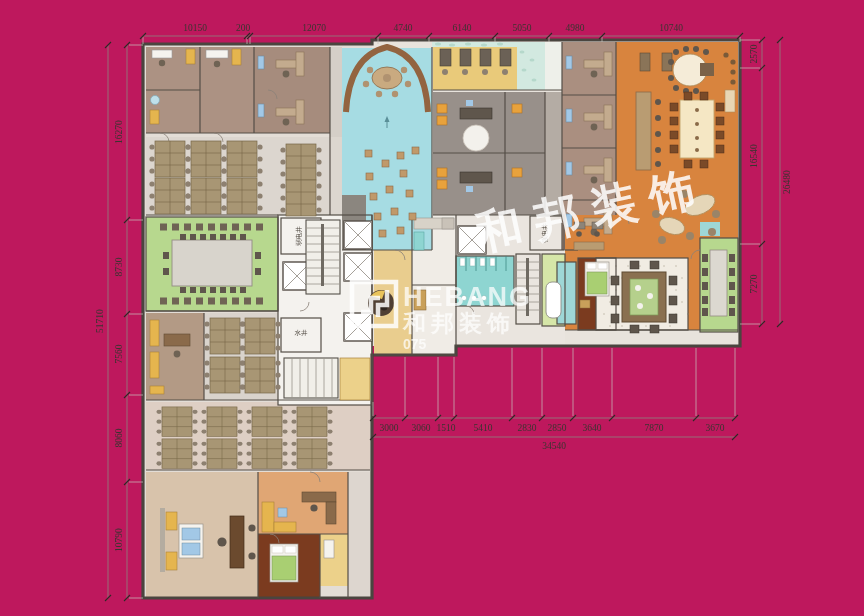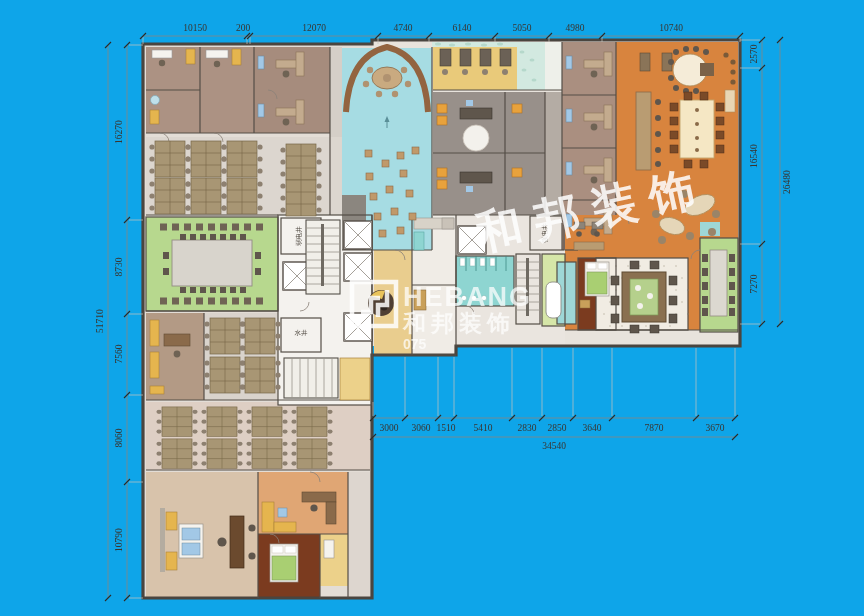--- a/index.html
+++ b/index.html
@@ -1,16 +1,16 @@
 <!DOCTYPE html>
 <html><head>
 <meta charset="utf-8">
 <style>
   html,body{margin:0;padding:0;background:#ffffff;}
-  .stage{position:relative;width:864px;height:616px;background:#0ea5e9;overflow:hidden;
+  .stage{position:relative;width:864px;height:616px;background:#be185d;overflow:hidden;
          font-family:"Liberation Sans",sans-serif;}
   svg{position:absolute;left:0;top:0;}
   .dim{font-family:"Liberation Serif",serif;font-size:9.5px;fill:#3a3530;}
   .dimline{stroke:#8a857e;stroke-width:0.8;fill:none;}
   .tick{stroke:#2e2a26;stroke-width:1.1;}
   .ext{stroke:#c9c4bd;stroke-width:0.7;}
   .wall{stroke:#544e47;stroke-width:1.2;fill:none;}
   .door{stroke:#8a8278;stroke-width:0.8;fill:none;}
   .roomlabel{font-family:"Liberation Sans",sans-serif;font-size:6.5px;fill:#4a443c;}
   .treads{stroke:#9a948c;stroke-width:0.8;}

